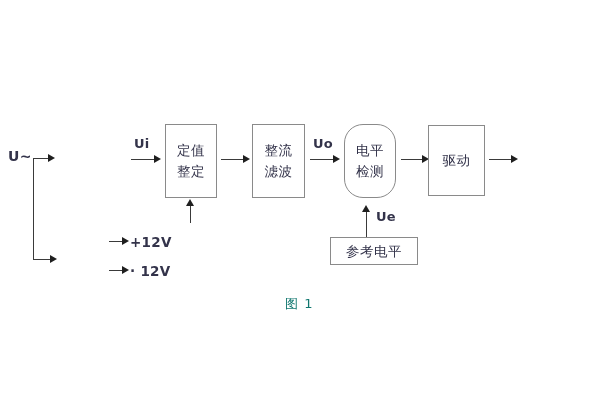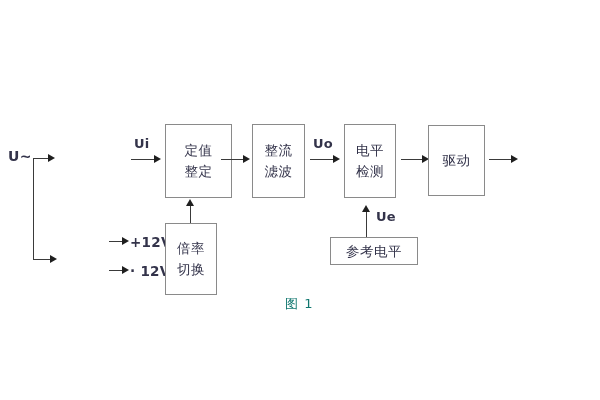--- a/index.html
+++ b/index.html
@@ -116,38 +116,38 @@
   <div class="arrow-r" style="left:48px; top:154px;"></div>
 
   <div class="hline" style="left:33px; top:259px; width:19px;"></div>
   <div class="arrow-r" style="left:50px; top:255px;"></div>
 
 
   <div class="lbl sig" style="left:134px; top:136px;">Ui</div>
   <div class="hline" style="left:131px; top:159px; width:25px;"></div>
   <div class="arrow-r" style="left:154px; top:155px;"></div>
 
-  <div class="block" style="left:165px; top:124px; width:67px; height:74px;">
+  <div class="block" style="left:165px; top:124px; width:52px; height:74px;">
     <span class="ln">定值</span>
     <span class="ln">整定</span>
   </div>
 
   <div class="hline" style="left:221px; top:159px; width:25px;"></div>
   <div class="arrow-r" style="left:243px; top:155px;"></div>
 
   <div class="block" style="left:252px; top:124px; width:53px; height:74px;">
     <span class="ln">整流</span>
     <span class="ln">滤波</span>
   </div>
 
   <div class="lbl sig" style="left:313px; top:136px;">Uo</div>
   <div class="hline" style="left:310px; top:159px; width:25px;"></div>
   <div class="arrow-r" style="left:333px; top:155px;"></div>
 
-  <div class="block" style="left:344px; top:124px; width:52px; height:74px;">
+  <div class="block" style="left:344px; top:124px; width:52px; height:74px;border-radius:19px;">
     <span class="ln">电平</span>
     <span class="ln">检测</span>
   </div>
 
   <div class="hline" style="left:401px; top:159px; width:24px;"></div>
   <div class="arrow-r" style="left:422px; top:155px;"></div>
 
   <div class="block" style="left:428px; top:125px; width:57px; height:71px;">
     <span class="ln">驱动</span>
   </div>
@@ -158,24 +158,20 @@
 
 
   <div class="hline" style="left:109px; top:241px; width:16px;"></div>
   <div class="arrow-r" style="left:122px; top:237px;"></div>
   <div class="lbl volt" style="left:130px; top:234px;">+12V</div>
 
   <div class="hline" style="left:109px; top:270px; width:16px;"></div>
   <div class="arrow-r" style="left:122px; top:266px;"></div>
   <div class="lbl volt" style="left:130px; top:263px;">· 12V</div>
 
-  <div class="block" style="left:165px; top:223px; width:52px; height:72px;">
-    <span class="ln">倍率</span>
-    <span class="ln">切换</span>
-  </div>
 
   <div class="vline" style="left:190px; top:205px; height:18px;"></div>
   <div class="arrow-u" style="left:186px; top:199px;"></div>
 
   <div class="block" style="left:330px; top:237px; width:88px; height:28px;">
     <span class="ln">参考电平</span>
   </div>
 
   <div class="vline" style="left:366px; top:211px; height:26px;"></div>
   <div class="arrow-u" style="left:362px; top:205px;"></div>

